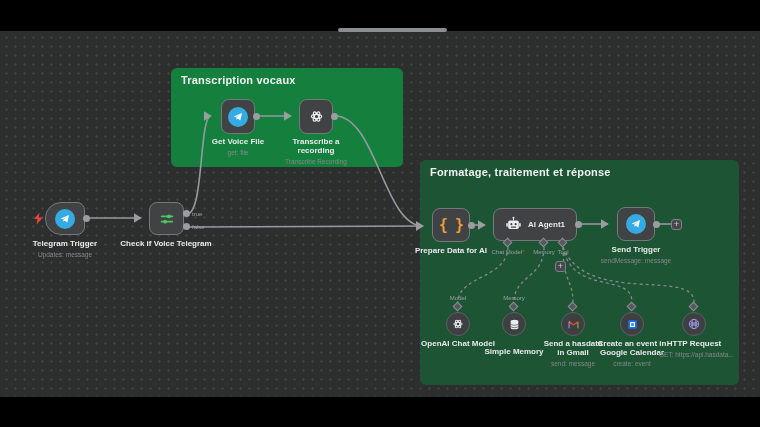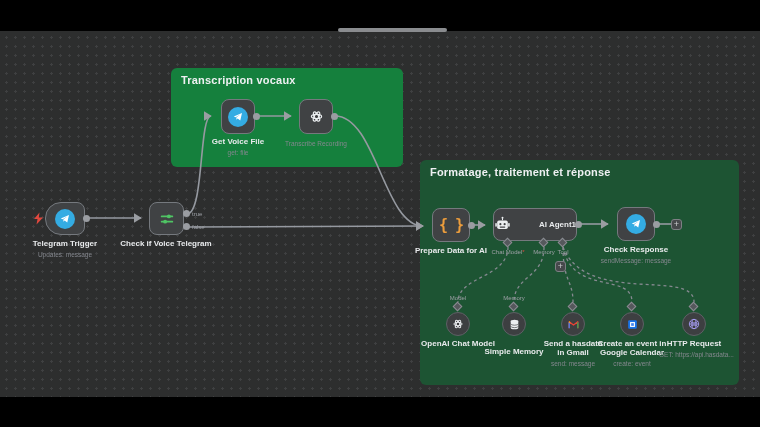--- a/index.html
+++ b/index.html
@@ -137,32 +137,33 @@
     <svg width="17" height="17" viewBox="0 0 24 24">
       <g stroke="#eceff1" stroke-width="1.7" fill="none">
         <ellipse cx="12" cy="12" rx="7.2" ry="3"></ellipse>
         <ellipse cx="12" cy="12" rx="7.2" ry="3" transform="rotate(60 12 12)"></ellipse>
         <ellipse cx="12" cy="12" rx="7.2" ry="3" transform="rotate(120 12 12)"></ellipse>
       </g>
     </svg>
   </div>
   <div class="dot" style="left:331px;top:113px;"></div>
   <div class="nlabel" style="left:276px;top:138px;width:80px;">
+    <div>Transcribe a recording</div>
     <div class="nsub">Transcribe Recording</div>
   </div>
 
   <div class="node" style="left:432px;top:208px;width:38px;height:34px;">
     <span class="braces">{ }</span>
   </div>
   <div class="dot" style="left:468px;top:222px;"></div>
   <div class="nlabel" style="left:411px;top:247px;width:80px;">
     <div>Prepare Data for AI</div>
   </div>
 
-  <div class="node" style="left:493px;top:208px;width:84px;height:33px;justify-content:space-between;padding-left:0;">
+  <div class="node" style="left:493px;top:208px;width:84px;height:33px;justify-content:center;padding-left:0;">
     <svg width="17" height="17" viewBox="0 0 24 24">
       <line x1="12" y1="3" x2="12" y2="6" stroke="#eceff1" stroke-width="1.5"></line>
       <circle cx="12" cy="2.6" r="1.4" fill="#eceff1"></circle>
       <rect x="4.5" y="6.5" width="15" height="12" rx="2.5" fill="#eceff1"></rect>
       <rect x="1.8" y="10" width="2.2" height="5" rx="1" fill="#eceff1"></rect>
       <rect x="20" y="10" width="2.2" height="5" rx="1" fill="#eceff1"></rect>
       <circle cx="9" cy="11.5" r="1.5" fill="#404244"></circle>
       <circle cx="15" cy="11.5" r="1.5" fill="#404244"></circle>
       <rect x="8" y="14.8" width="8" height="1.8" rx="0.9" fill="#404244"></rect>
     </svg>
@@ -182,21 +183,21 @@
   <div class="node" style="left:617px;top:207px;width:38px;height:34px;">
     <span class="tgcircle">
       <svg width="12" height="12" viewBox="0 0 24 24">
           <path d="M20,4 L16.5,19 L11.3,15 L8.9,17.3 L8.7,13.2 L17,6.5 L7.5,12.3 L3.5,11 Z" fill="#fff"></path>
         </svg>
     </span>
   </div>
   <div class="dot" style="left:653px;top:221px;"></div>
   <div class="plusbtn" style="left:671px;top:219px;">+</div>
   <div class="nlabel" style="left:596px;top:246px;width:80px;">
-    <div>Check Response</div>
+    <div>Send Trigger</div>
     <div class="nsub">sendMessage: message</div>
   </div>
 
   <div class="portlabel" style="left:438px;top:295px;width:40px;">Model</div>
   <div class="portlabel" style="left:494px;top:295px;width:40px;">Memory</div>
   <div class="diamond" style="left:454px;top:303px;"></div>
   <div class="diamond" style="left:510px;top:303px;"></div>
   <div class="diamond" style="left:569px;top:303px;"></div>
   <div class="diamond" style="left:628px;top:303px;"></div>
   <div class="diamond" style="left:690px;top:303px;"></div>

